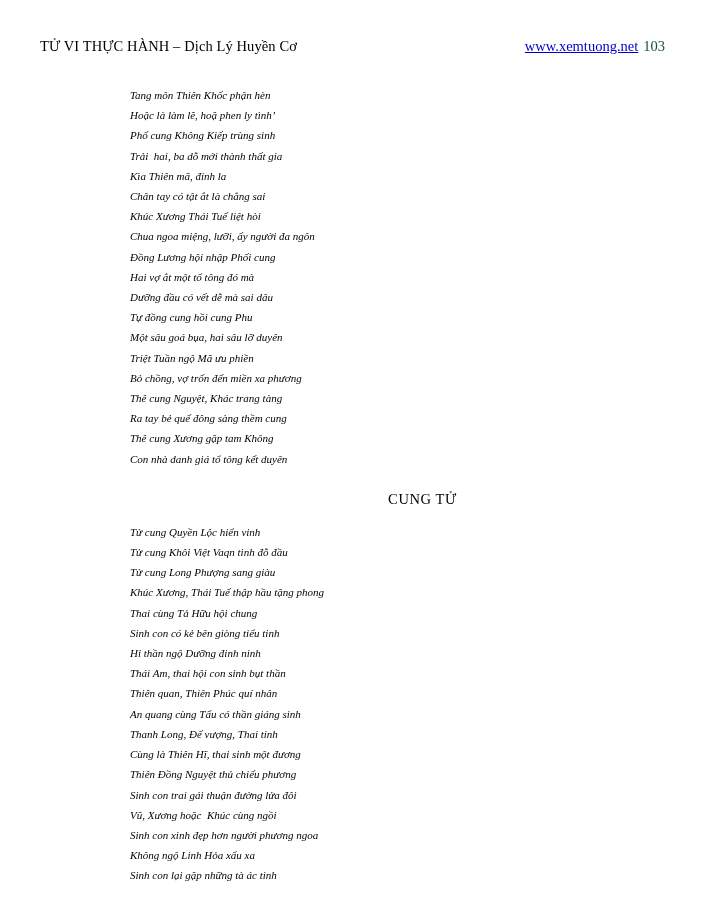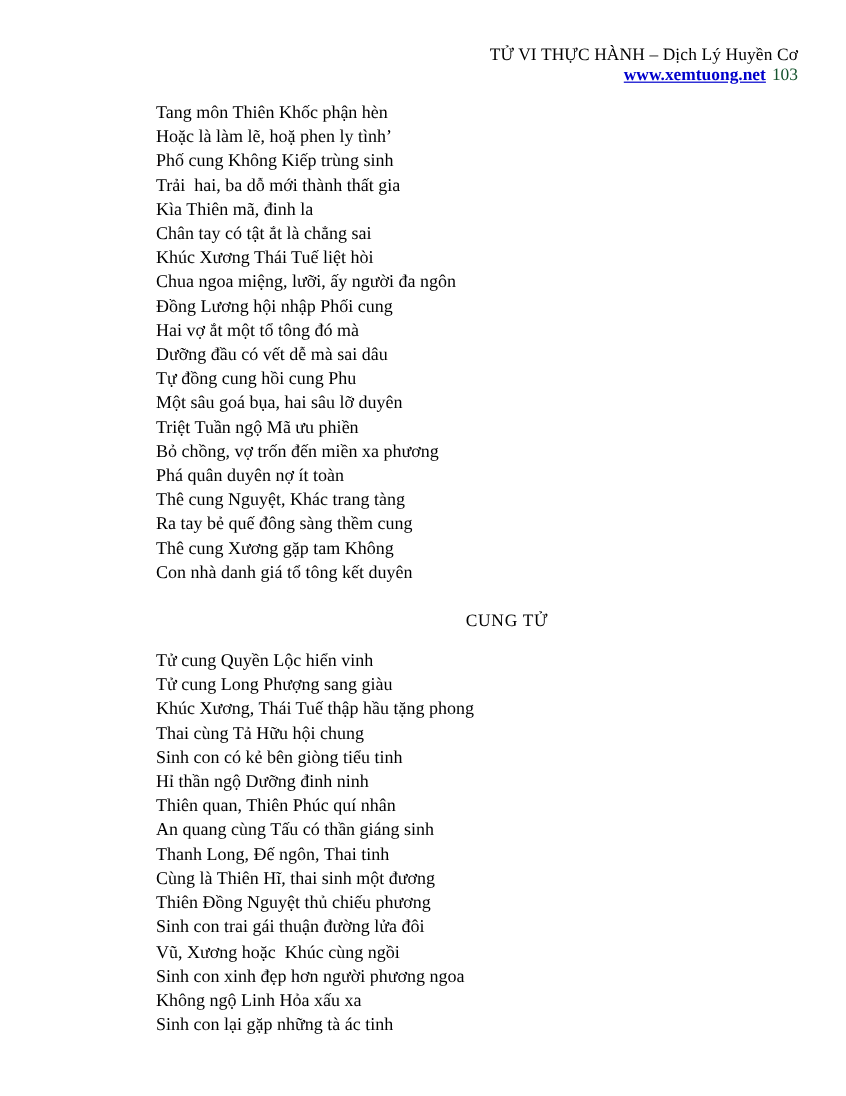--- a/index.html
+++ b/index.html
@@ -17,49 +17,49 @@
   }
   .page {
     width: 705px;
     height: 913px;
     box-sizing: border-box;
     padding: 38px 40px 20px 40px;
     position: relative;
   }
   .header {
     display: flex;
-    align-items: flex-end;
+    align-items: center;
     justify-content: space-between;
     font-size: 14.5px;
-    margin-bottom: 12px;
-    flex-direction: column;
+    margin-bottom: 30px;
   }
   .header-left {
     font-family: "Liberation Serif", serif;
     letter-spacing: 0.1px;
   }
   .header-right {
     font-family: "Liberation Serif", serif;
     white-space: nowrap;
   }
   .site-link {
     color: #0000cc;
     text-decoration: underline;
-    font-weight: bold;
+    font-weight: normal;
     font-family: "Liberation Serif", serif;
   }
   .page-number {
     color: #14532d;
     margin-left: 5px;
   }
   .verse-block {
     margin-left: 90px;
   }
   .verse-line {
-    font-size: 15px;
+    font-style: italic;
+    font-size: 11px;
     line-height: 20.2px;
     white-space: pre;
   }
   .section-heading {
     text-align: center;
     font-size: 14.5px;
     margin-top: 22px;
     margin-bottom: 14px;
     padding-left: 140px;
     letter-spacing: 0.6px;
@@ -86,39 +86,40 @@
     <div class="verse-line">Chân tay có tật ắt là chẳng sai</div>
     <div class="verse-line">Khúc Xương Thái Tuế liệt hòi</div>
     <div class="verse-line">Chua ngoa miệng, lưỡi, ấy người đa ngôn</div>
     <div class="verse-line">Đồng Lương hội nhập Phối cung</div>
     <div class="verse-line">Hai vợ ắt một tổ tông đó mà</div>
     <div class="verse-line">Dưỡng đầu có vết dễ mà sai dâu</div>
     <div class="verse-line">Tự đồng cung hồi cung Phu</div>
     <div class="verse-line">Một sâu goá bụa, hai sâu lỡ duyên</div>
     <div class="verse-line">Triệt Tuần ngộ Mã ưu phiền</div>
     <div class="verse-line">Bỏ chồng, vợ trốn đến miền xa phương</div>
-    <div class="verse-line">Phá quân duyên nợ ít toàn</div>
     <div class="verse-line">Thê cung Nguyệt, Khác trang tàng</div>
     <div class="verse-line">Ra tay bẻ quế đông sàng thềm cung</div>
     <div class="verse-line">Thê cung Xương gặp tam Không</div>
     <div class="verse-line">Con nhà danh giá tổ tông kết duyên</div>
   </div>
 
   <div class="section-heading">CUNG TỬ</div>
 
   <div class="verse-block">
     <div class="verse-line">Tử cung Quyền Lộc hiển vinh</div>
+    <div class="verse-line">Tử cung Khôi Việt Vaqn tinh đỗ đầu</div>
     <div class="verse-line">Tử cung Long Phượng sang giàu</div>
     <div class="verse-line">Khúc Xương, Thái Tuế thập hầu tặng phong</div>
     <div class="verse-line">Thai cùng Tả Hữu hội chung</div>
     <div class="verse-line">Sinh con có kẻ bên giòng tiểu tinh</div>
     <div class="verse-line">Hỉ thần ngộ Dưỡng đinh ninh</div>
+    <div class="verse-line">Thái Am, thai hội con sinh bụt thần</div>
     <div class="verse-line">Thiên quan, Thiên Phúc quí nhân</div>
     <div class="verse-line">An quang cùng Tấu có thần giáng sinh</div>
-    <div class="verse-line">Thanh Long, Đế ngôn, Thai tinh</div>
+    <div class="verse-line">Thanh Long, Đế vượng, Thai tinh</div>
     <div class="verse-line">Cùng là Thiên Hĩ, thai sinh một đương</div>
     <div class="verse-line">Thiên Đồng Nguyệt thủ chiếu phương</div>
     <div class="verse-line">Sinh con trai gái thuận đường lửa đôi</div>
     <div class="verse-line">Vũ, Xương hoặc  Khúc cùng ngồi</div>
     <div class="verse-line">Sinh con xinh đẹp hơn người phương ngoa</div>
     <div class="verse-line">Không ngộ Linh Hỏa xấu xa</div>
     <div class="verse-line">Sinh con lại gặp những tà ác tinh</div>
 
   </div>
 

